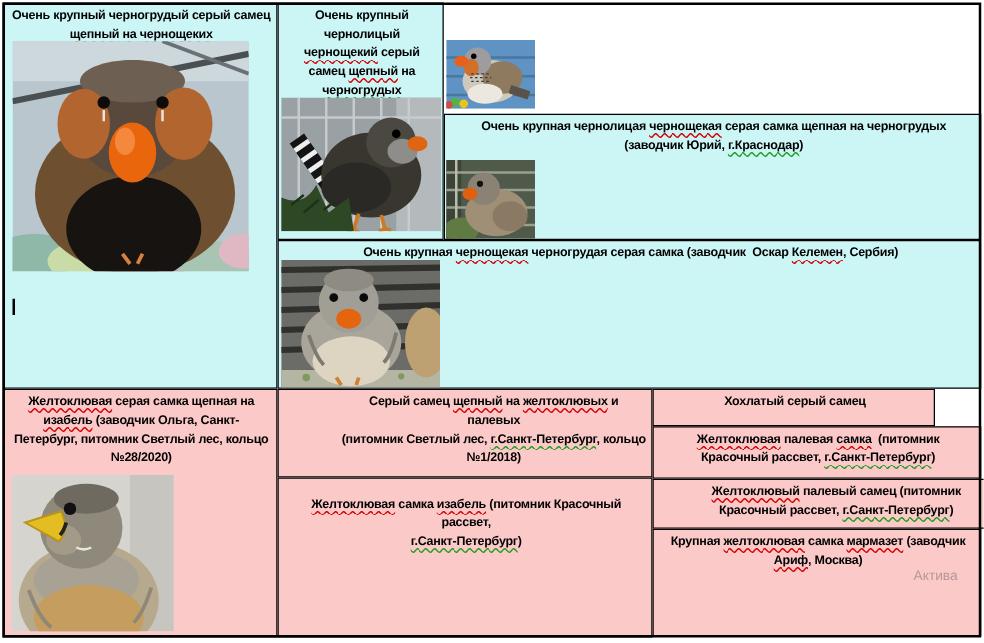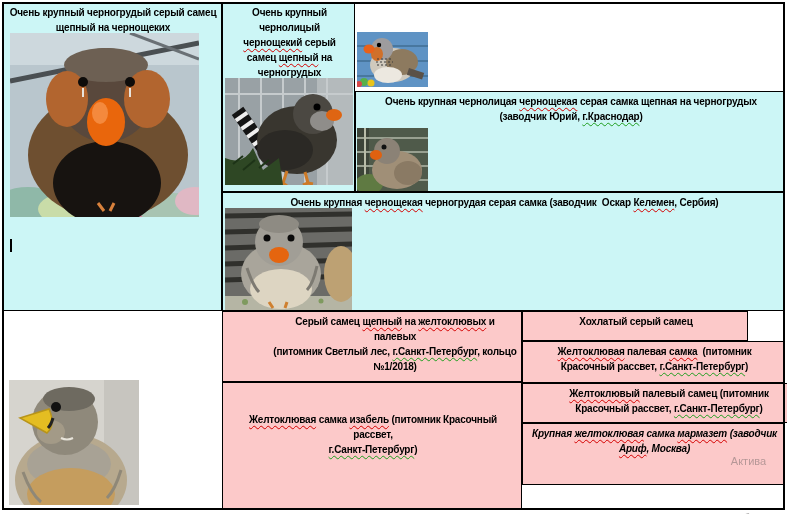--- a/index.html
+++ b/index.html
@@ -44,47 +44,53 @@
 
   <div class="cell cyan" style="left:222px;top:192px;width:563px;height:119px;">
     <div class="txt"><span>Очень крупная </span><span class="u-red">чернощекая</span><span> черногрудая серая самка (заводчик  Оскар </span><span class="u-red">Келемен</span><span>, Сербия)</span></div>
   </div>
 
   <div class="cell cyan" style="left:355px;top:91px;width:430px;height:101px;">
     <div class="txt"><span>Очень крупная чернолицая </span><span class="u-red">чернощекая</span><span> серая самка щепная на черногрудых
 (заводчик Юрий, </span><span class="u-green">г.Краснодар</span><span>)</span></div>
   </div>
 
+  <div class="cell pink" style="left:2px;top:311px;width:220px;height:199px;">
+    <div class="txt"><span class="u-red">Желтоклювая</span><span> серая самка щепная на
+</span><span class="u-red">изабель</span><span> (заводчик Ольга, Санкт-
+Петербург, питомник Светлый лес, кольцо
+№28/2020)</span></div>
+  </div>
 
   <div class="cell pink" style="left:222px;top:311px;width:300px;height:71px;padding-left:44px;">
     <div class="txt"><span>Серый самец </span><span class="u-red">щепный</span><span> на </span><span class="u-red">желтоклювых</span><span> и палевых
 (питомник Светлый лес, </span><span class="u-green">г.Санкт-Петербург</span><span>, кольцо
 №1/2018)</span></div>
   </div>
 
   <div class="cell pink" style="left:222px;top:382px;width:300px;height:128px;">
-    <div class="txt" style="padding-top:29px;"><span class="u-red">Желтоклювая</span><span> самка </span><span class="u-red">изабель</span><span> (питомник Красочный рассвет,
+    <div class="txt" style="padding-top:13px;"><span class="u-red">Желтоклювая</span><span> самка </span><span class="u-red">изабель</span><span> (питомник Красочный рассвет,
 </span><span class="u-green">г.Санкт-Петербург</span><span>)</span></div>
   </div>
 
   <div class="cell pink" style="left:522px;top:311px;width:226px;height:30px;">
     <div class="txt"><span>Хохлатый серый самец</span></div>
   </div>
 
   <div class="cell pink" style="left:522px;top:341px;width:263px;height:42px;">
     <div class="txt"><span class="u-red">Желтоклювая</span><span> палевая </span><span class="u-red">самка</span><span>  (питомник
 Красочный рассвет, </span><span class="u-green">г.Санкт-Петербург</span><span>)</span></div>
   </div>
 
   <div class="cell pink" style="left:522px;top:383px;width:292px;height:40px;">
     <div class="txt"><span class="u-red">Желтоклювый</span><span> палевый самец (питомник
 Красочный рассвет, </span><span class="u-green">г.Санкт-Петербург</span><span>)</span></div>
   </div>
 
-  <div class="cell pink" style="left:522px;top:423px;width:263px;height:62px;font-style:italic;">
+  <div class="cell pink" style="left:522px;top:423px;width:263px;height:86px;">
     <div class="txt"><span>Крупная </span><span class="u-red">желтоклювая</span><span> самка </span><span class="u-red">мармазет</span><span> (заводчик
 </span><span class="u-red">Ариф</span><span>, Москва)</span></div>
   </div>
 
   <div class="photo" style="left:10px;top:33px;width:189px;height:184px;">
     <svg viewBox="0 0 189 184" preserveAspectRatio="none">
       <rect width="189" height="184" fill="#b9c6cd"></rect>
       <rect width="189" height="32" fill="#cdd8dd"></rect>
       <line x1="0" y1="48" x2="189" y2="10" stroke="#4a4f52" stroke-width="5"></line>
       <line x1="120" y1="0" x2="189" y2="26" stroke="#6a7075" stroke-width="3"></line>

